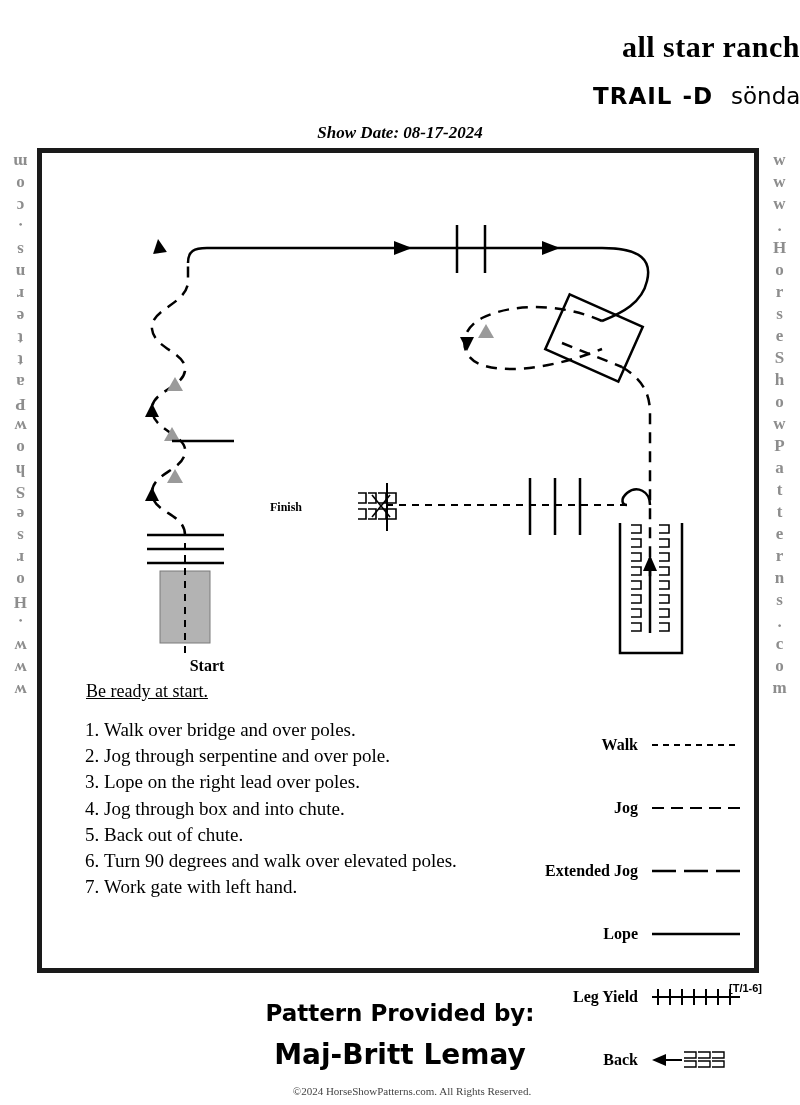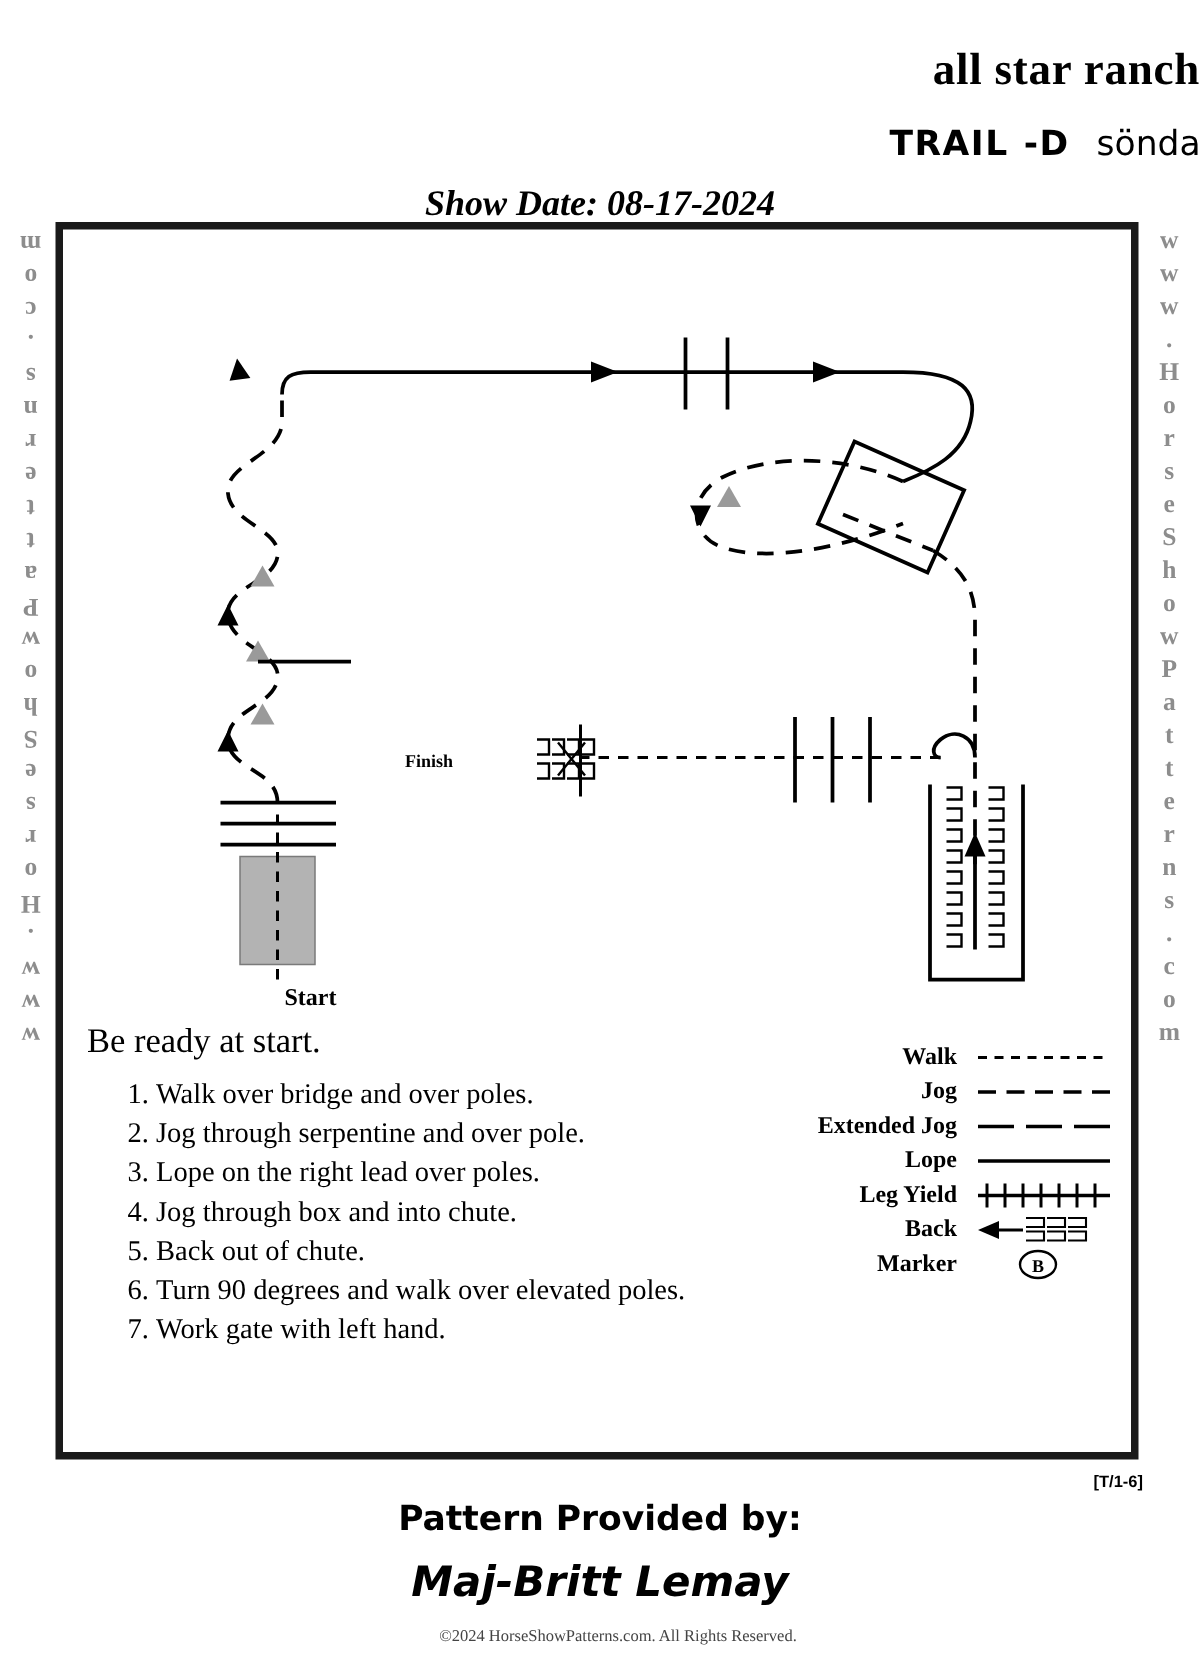--- a/index.html
+++ b/index.html
@@ -56,21 +56,21 @@
   }
   .showdate {
     position: absolute;
     top: 123px;
     left: 0;
     width: 800px;
     text-align: center;
     font-family: "Liberation Serif", serif;
     font-style: italic;
     font-weight: bold;
-    font-size: 24px;
+    font-size: 17px;
   }
   
   .side-wm {
     position: absolute;
     top: 150px;
     width: 34px;
     height: 830px;
     font-family: "Liberation Serif", serif;
     font-weight: bold;
     font-size: 17px;
@@ -100,24 +100,25 @@
     background: #fff;
     box-sizing: border-box;
   }
   .arena-inner {
     position: absolute;
     inset: 0;
   }
   
   .be-ready {
     position: absolute;
-    left: 16px;
+    left: 44px;
     top: 528px;
-    font-size: 23px;
-    font-family: "Liberation Serif", serif;
+    font-size: 18px;
+    font-family: "Liberation Serif", serif;
+    text-decoration: underline;
   }
   .steps {
     position: absolute;
     left: 30px;
     top: 565px;
     width: 400px;
     font-size: 19px;
     font-family: "Liberation Serif", serif;
   }
   .steps ol {
@@ -151,20 +152,21 @@
     position: absolute;
     left: 420px;
     top: 540px;
     width: 280px;
   }
   .legend-row {
     height: 23px;
     display: flex;
     align-items: center;
     justify-content: flex-end;
+    margin-top: 40px;
   }
   .legend-label {
     font-family: "Liberation Serif", serif;
     font-weight: bold;
     font-size: 16px;
     text-align: right;
     width: 160px;
     padding-right: 12px;
   }
   .legend-art {
@@ -191,21 +193,20 @@
     font-weight: bold;
     font-size: 23px;
   }
   .author {
     position: absolute;
     top: 1038px;
     left: 0;
     width: 800px;
     text-align: center;
     font-family: "DejaVu Sans", sans-serif;
-    font-style: italic;
     font-weight: bold;
     font-size: 28px;
   }
   .copyright {
     position: absolute;
     top: 1085px;
     left: 0;
     width: 800px;
     text-align: center;
     font-family: "Liberation Serif", serif;

